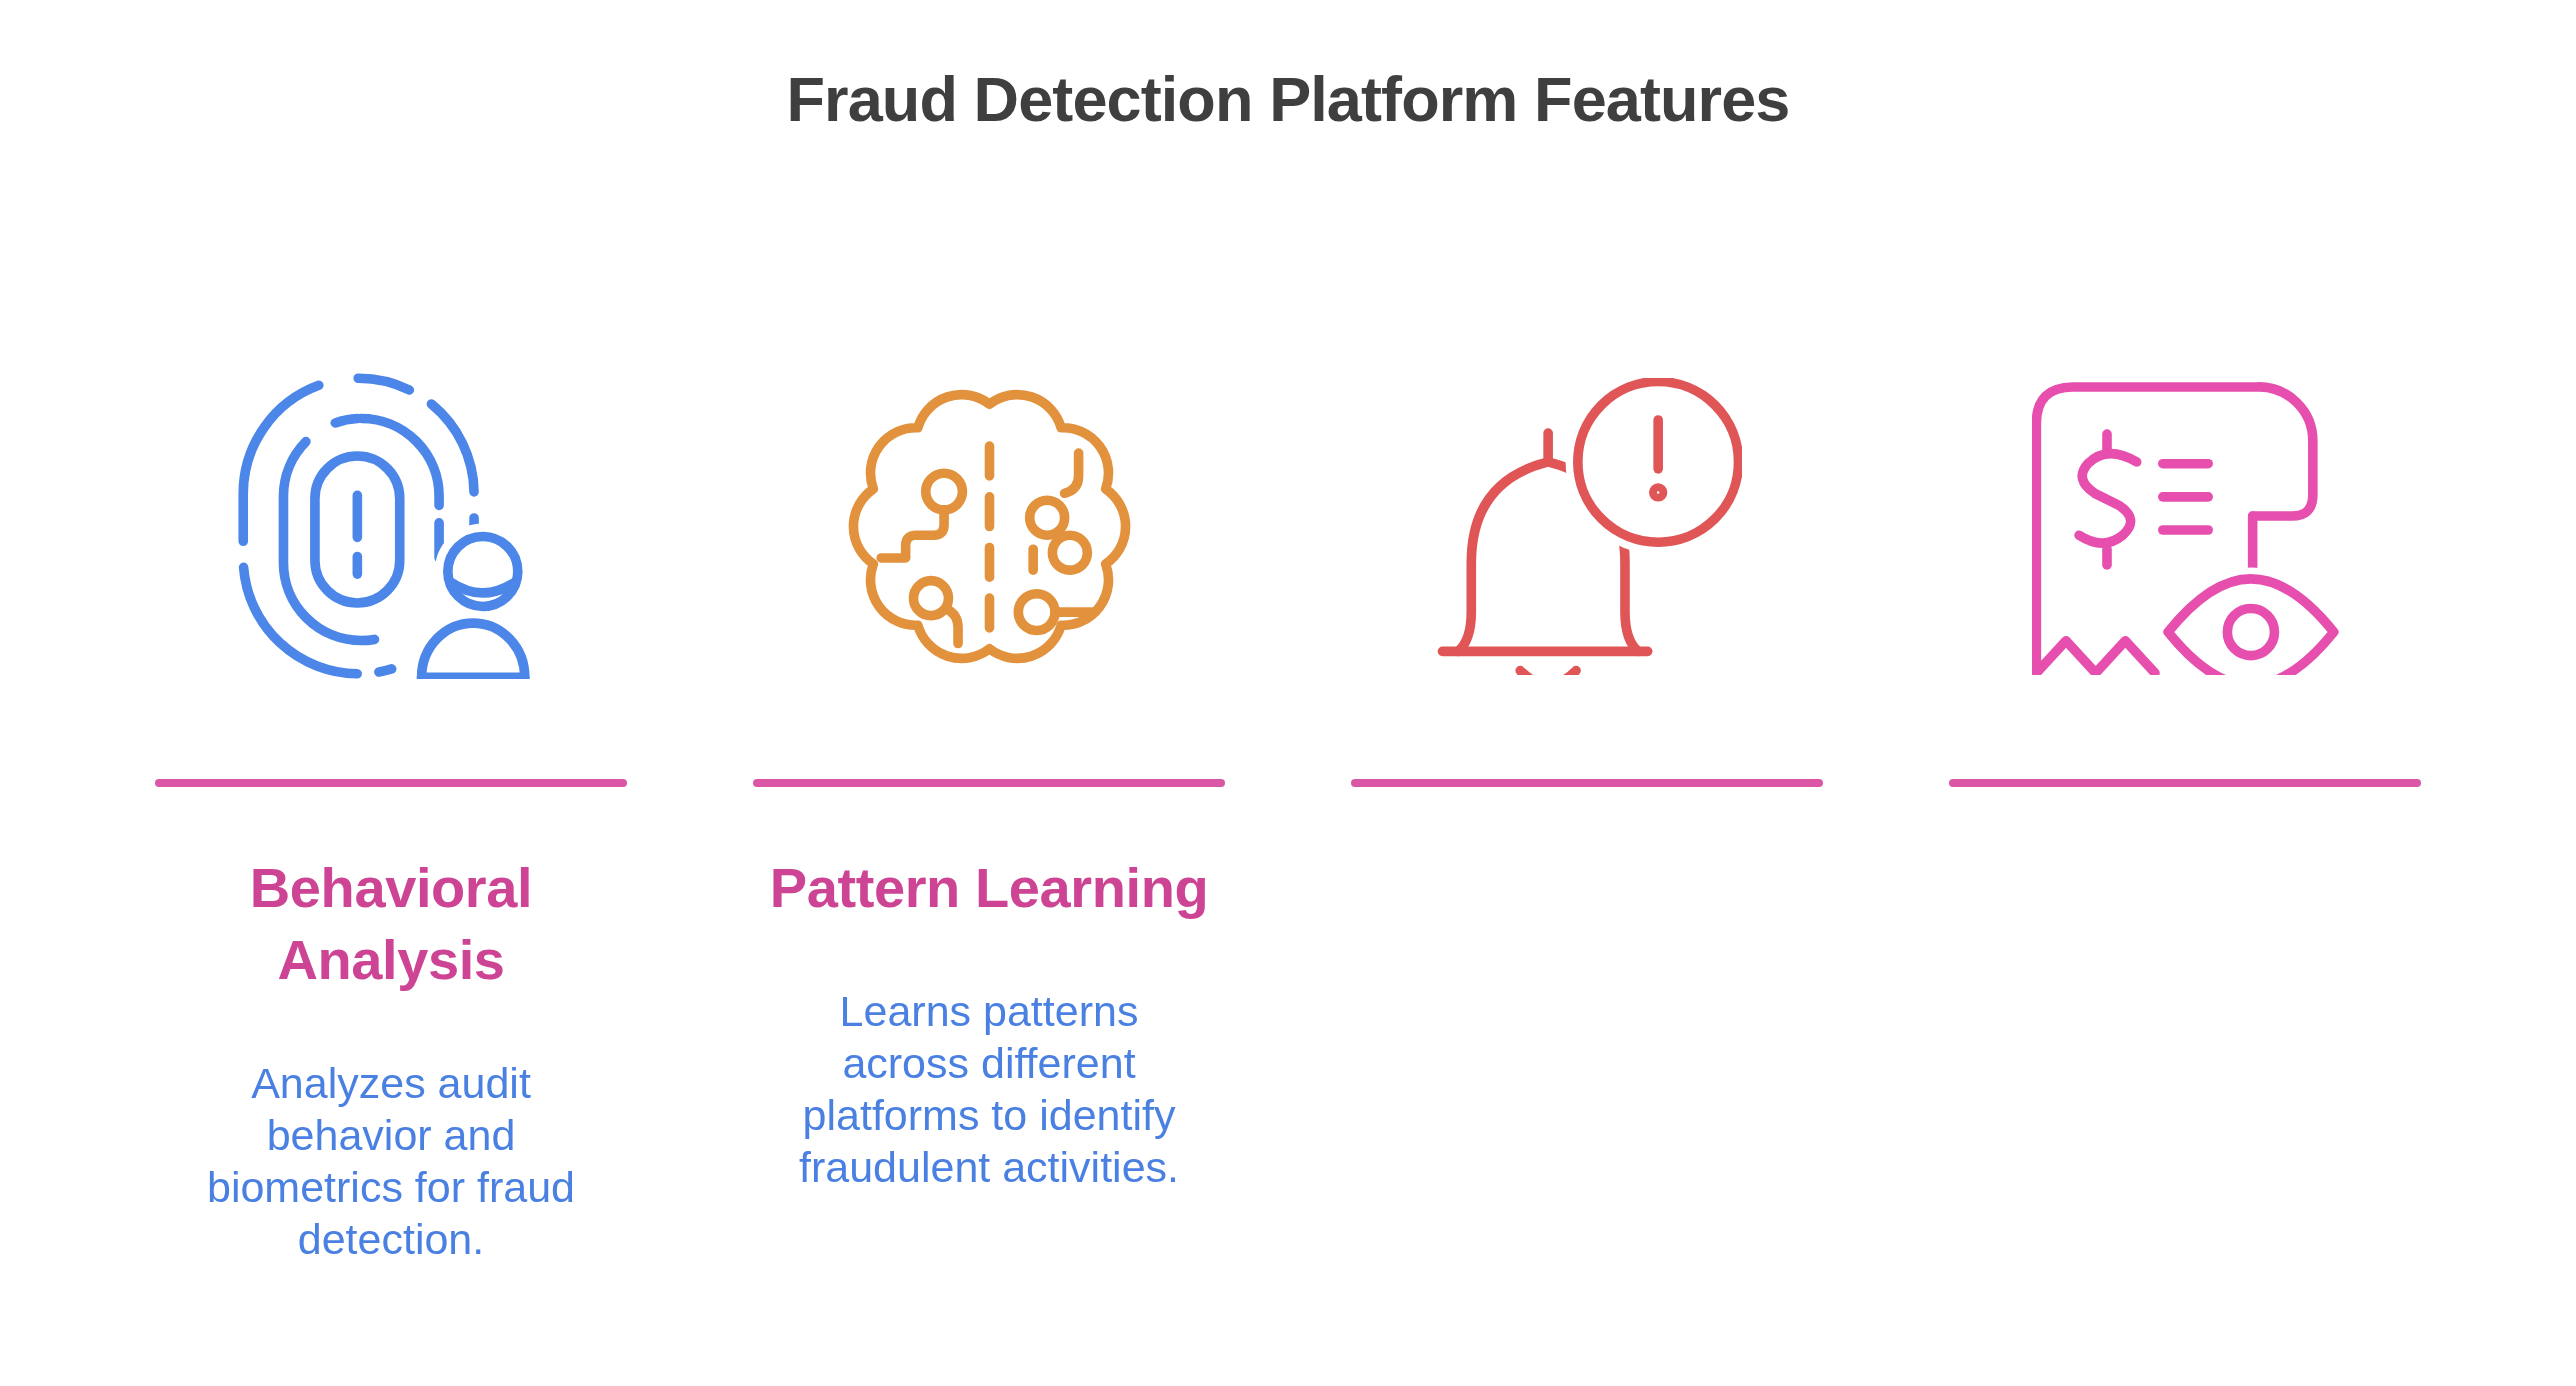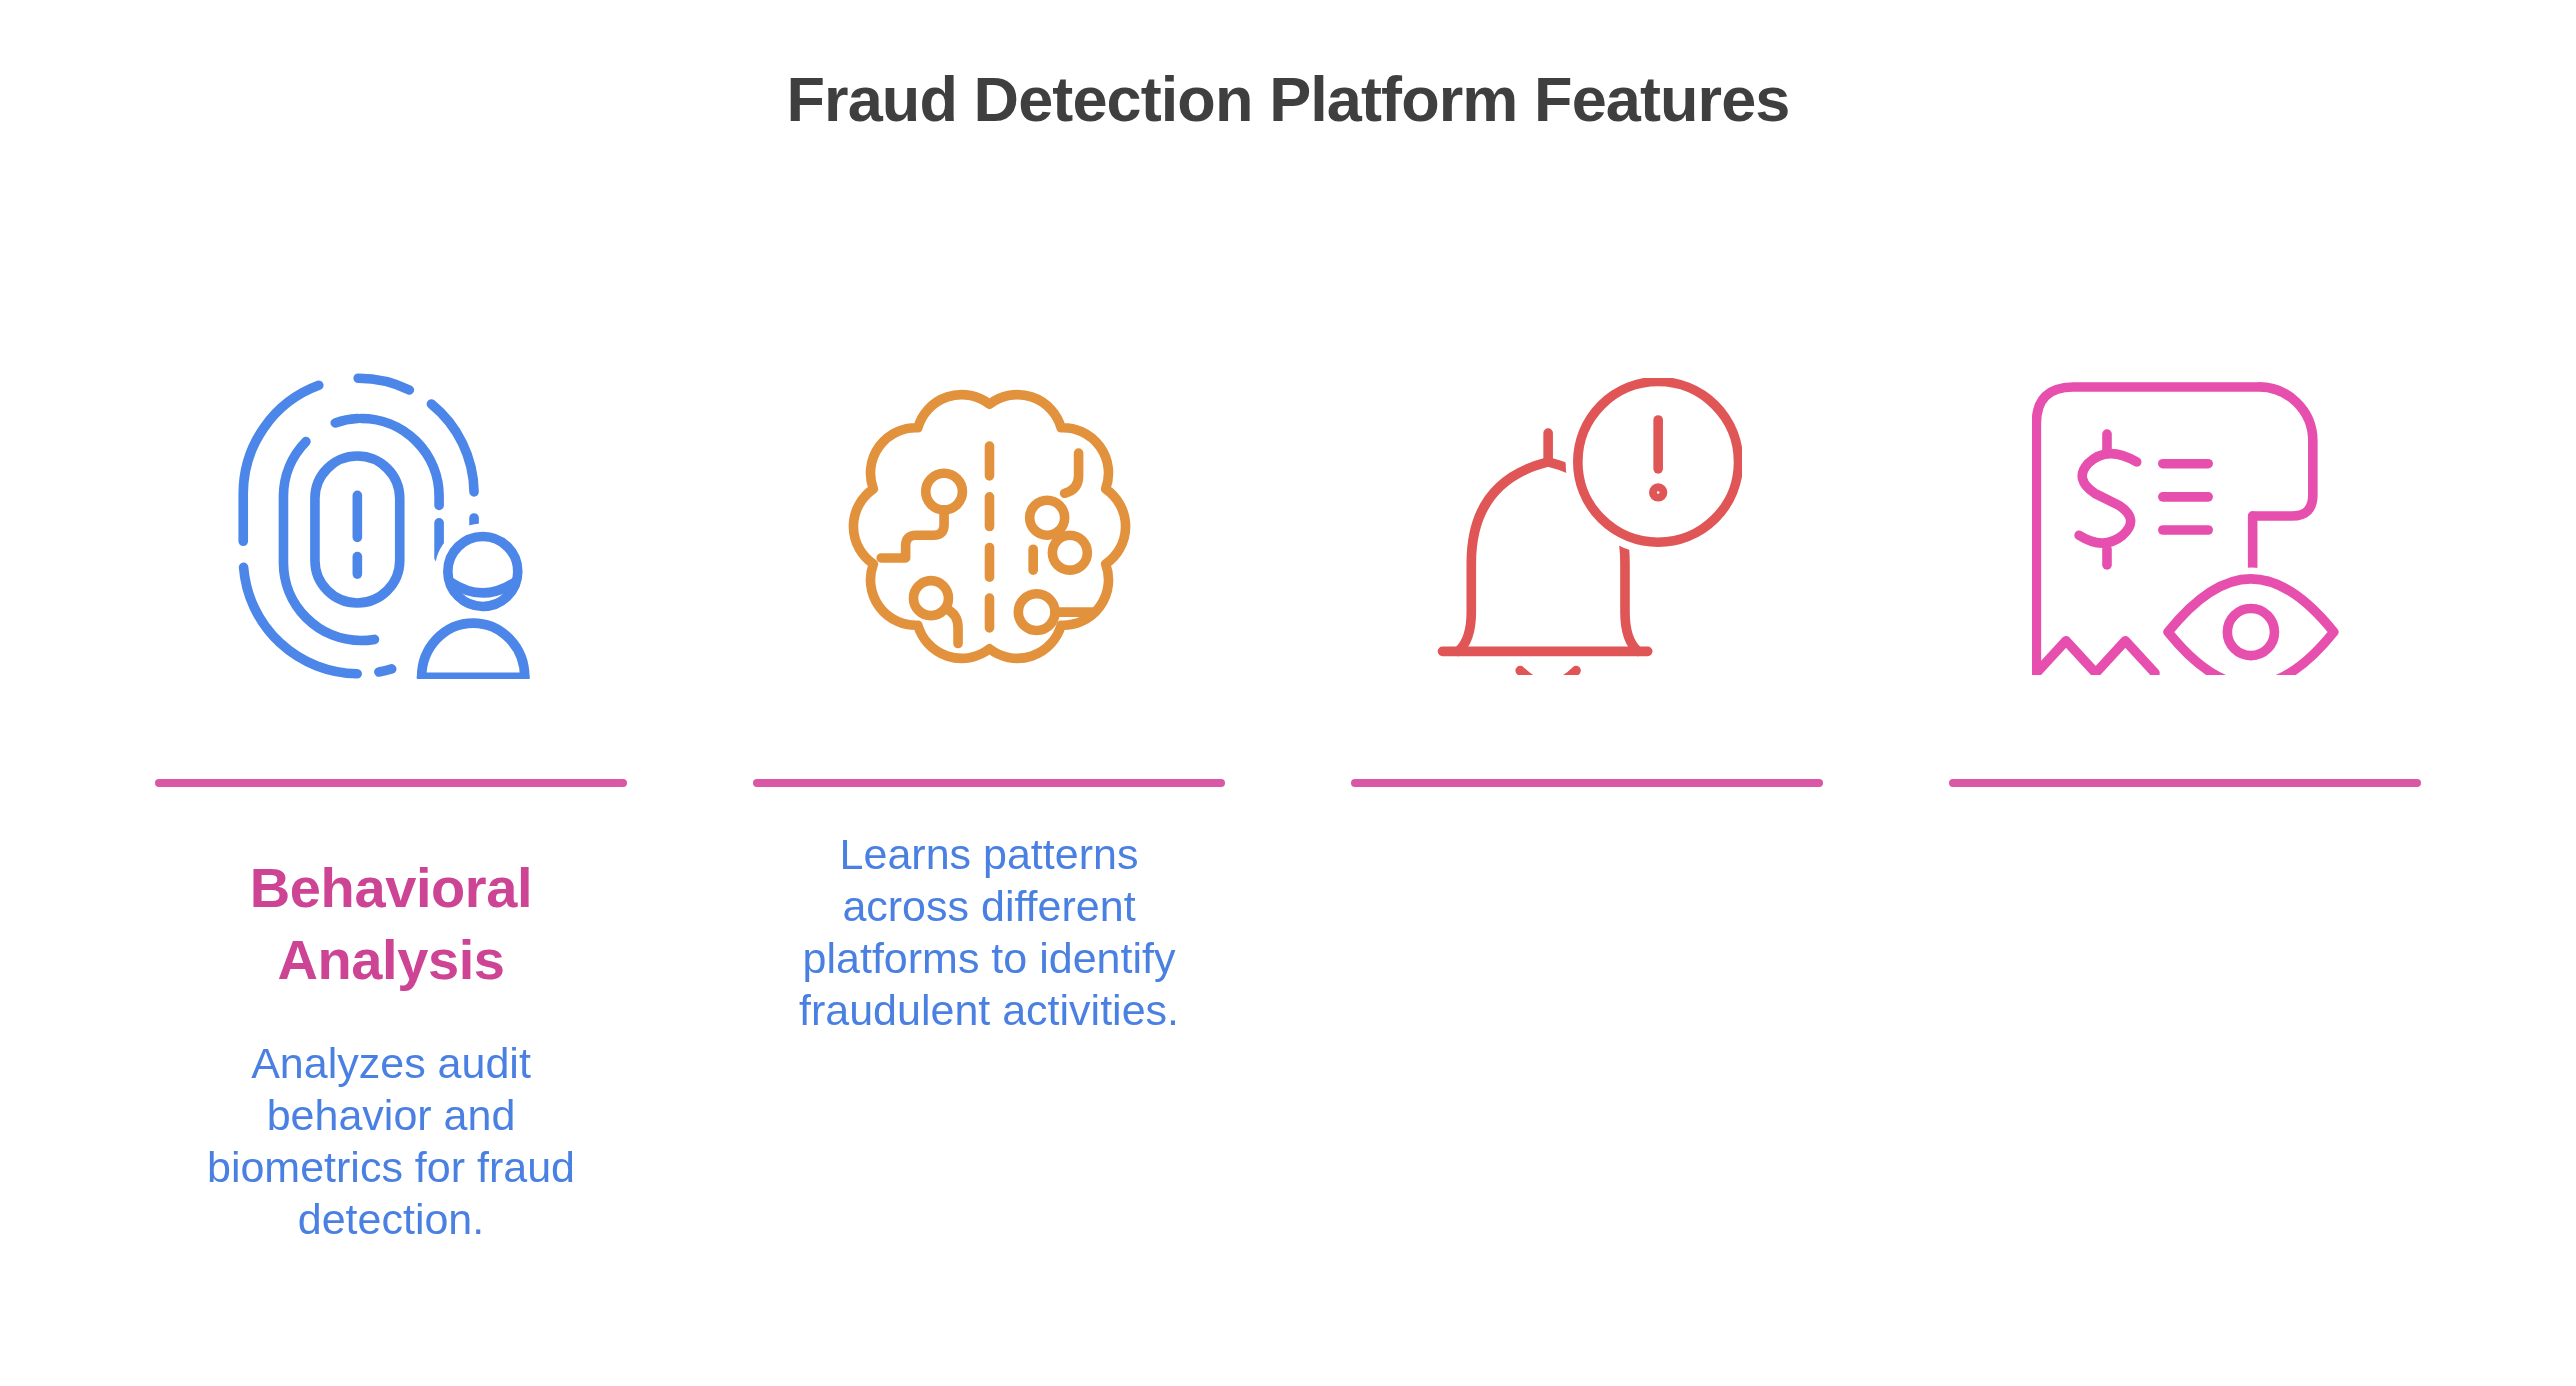--- a/index.html
+++ b/index.html
@@ -21,21 +21,21 @@
     height:306px;display:flex;align-items:center;justify-content:center;
   }
   .divider{
     margin-top:100px;width:472px;height:7.9px;border-radius:4.4px;background:#d957a5;
   }
   .feature-heading{
     margin-top:65px;font-size:56px;line-height:72px;font-weight:bold;
     color:#cc4493;text-align:center;letter-spacing:-0.4px;width:472px;
   }
   .feature-desc{
-    margin-top:41px;font-size:43px;line-height:52px;color:#4a80e2;
+    margin-top:61px;font-size:43px;line-height:52px;color:#4a80e2;
     text-align:center;width:411px;
   }
   svg{display:block;}
 </style>
 </head>
 <body>
 
 <div class="page-title">Fraud Detection Platform Features</div>
 
 <div class="features">
@@ -83,20 +83,21 @@
           <circle cx="262" cy="200" r="20"></circle>
           <line x1="220" y1="196" x2="220" y2="220"></line>
           <circle cx="224" cy="268" r="21"></circle>
           <line x1="245" y1="268" x2="290" y2="268"></line>
           <circle cx="103" cy="252" r="20"></circle>
           <path d="M120,264 Q134,270 134,286 V304"></path>
         </g>
       </svg>
     </div>
     <div class="divider"></div>
+    <div class="feature-heading">Pattern Learning</div>
     <div class="feature-desc">Learns patterns across different platforms to identify fraudulent activities.</div>
   </div>
 
   <div class="feature">
     <div class="icon-wrap">
       <svg width="310" height="297" viewBox="0 0 355 340">
         <g fill="none" stroke="#e05656" stroke-width="11" stroke-linecap="round" stroke-linejoin="round">
           <line x1="12" y1="313" x2="247" y2="313"></line>
           <path d="M30,313 Q45,300 45,268 V212 Q45,118 133,96 Q221,118 221,212 V268 Q221,300 236,313"></path>
           <line x1="133" y1="95" x2="133" y2="63"></line>

